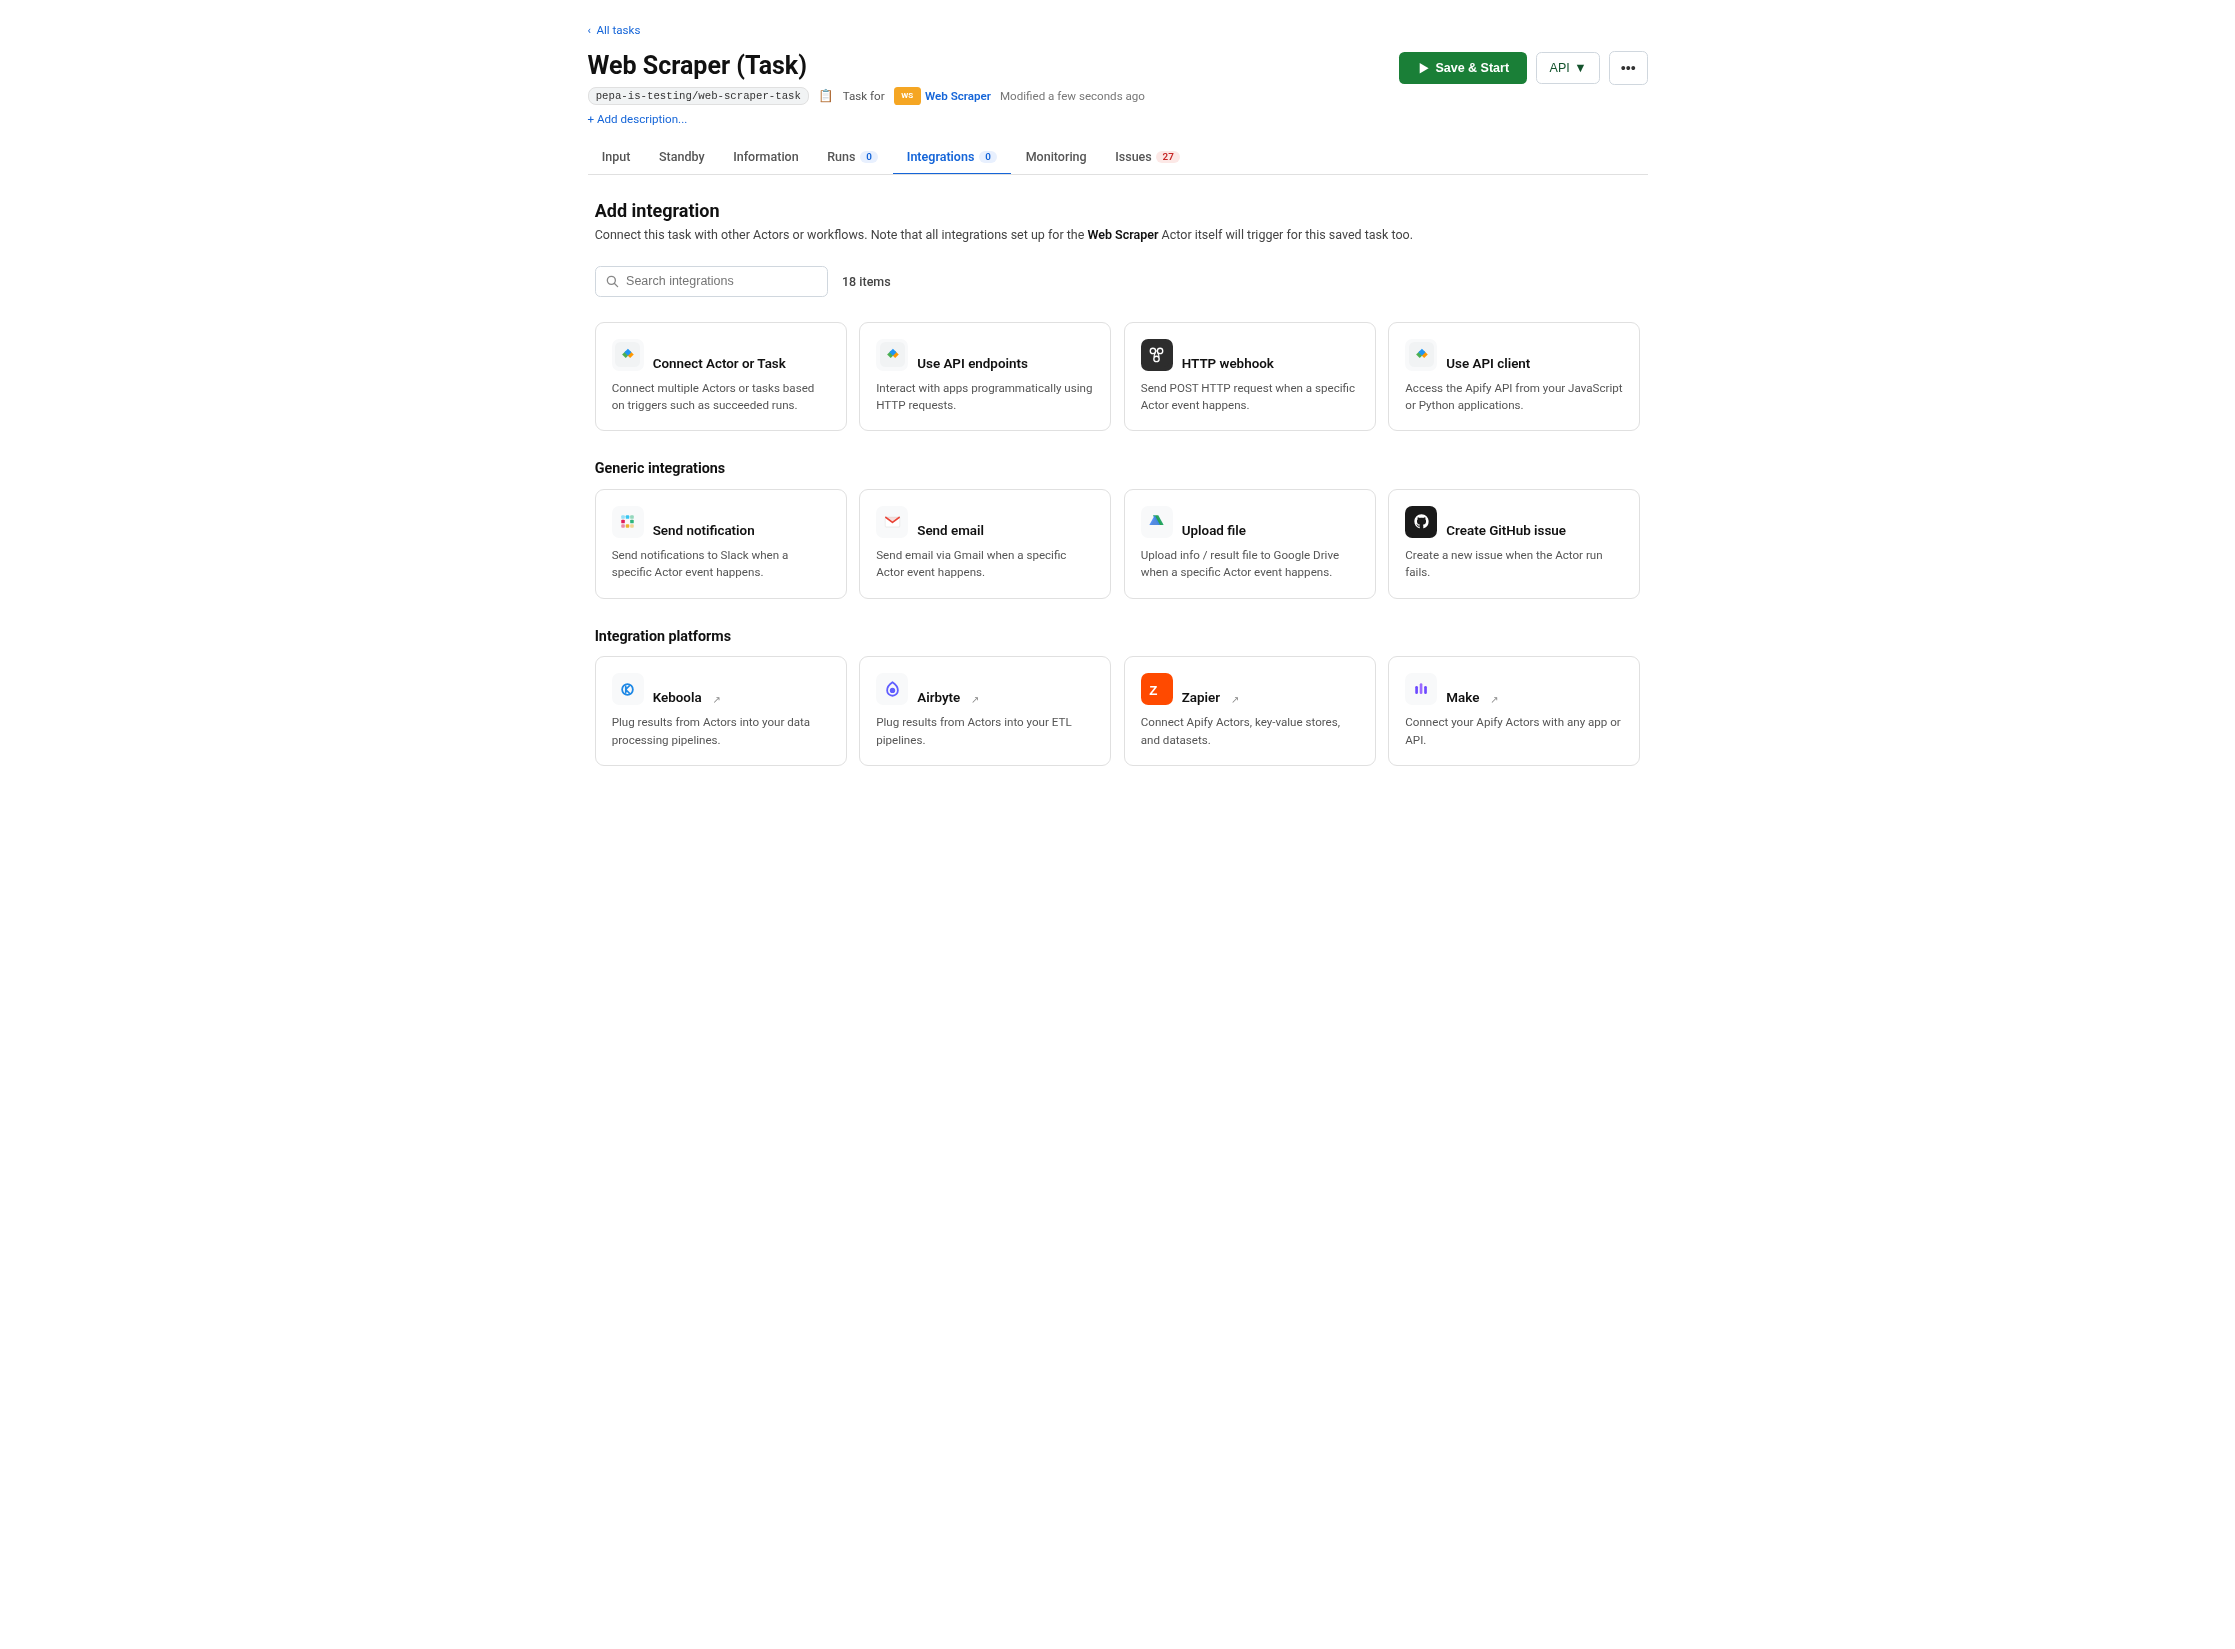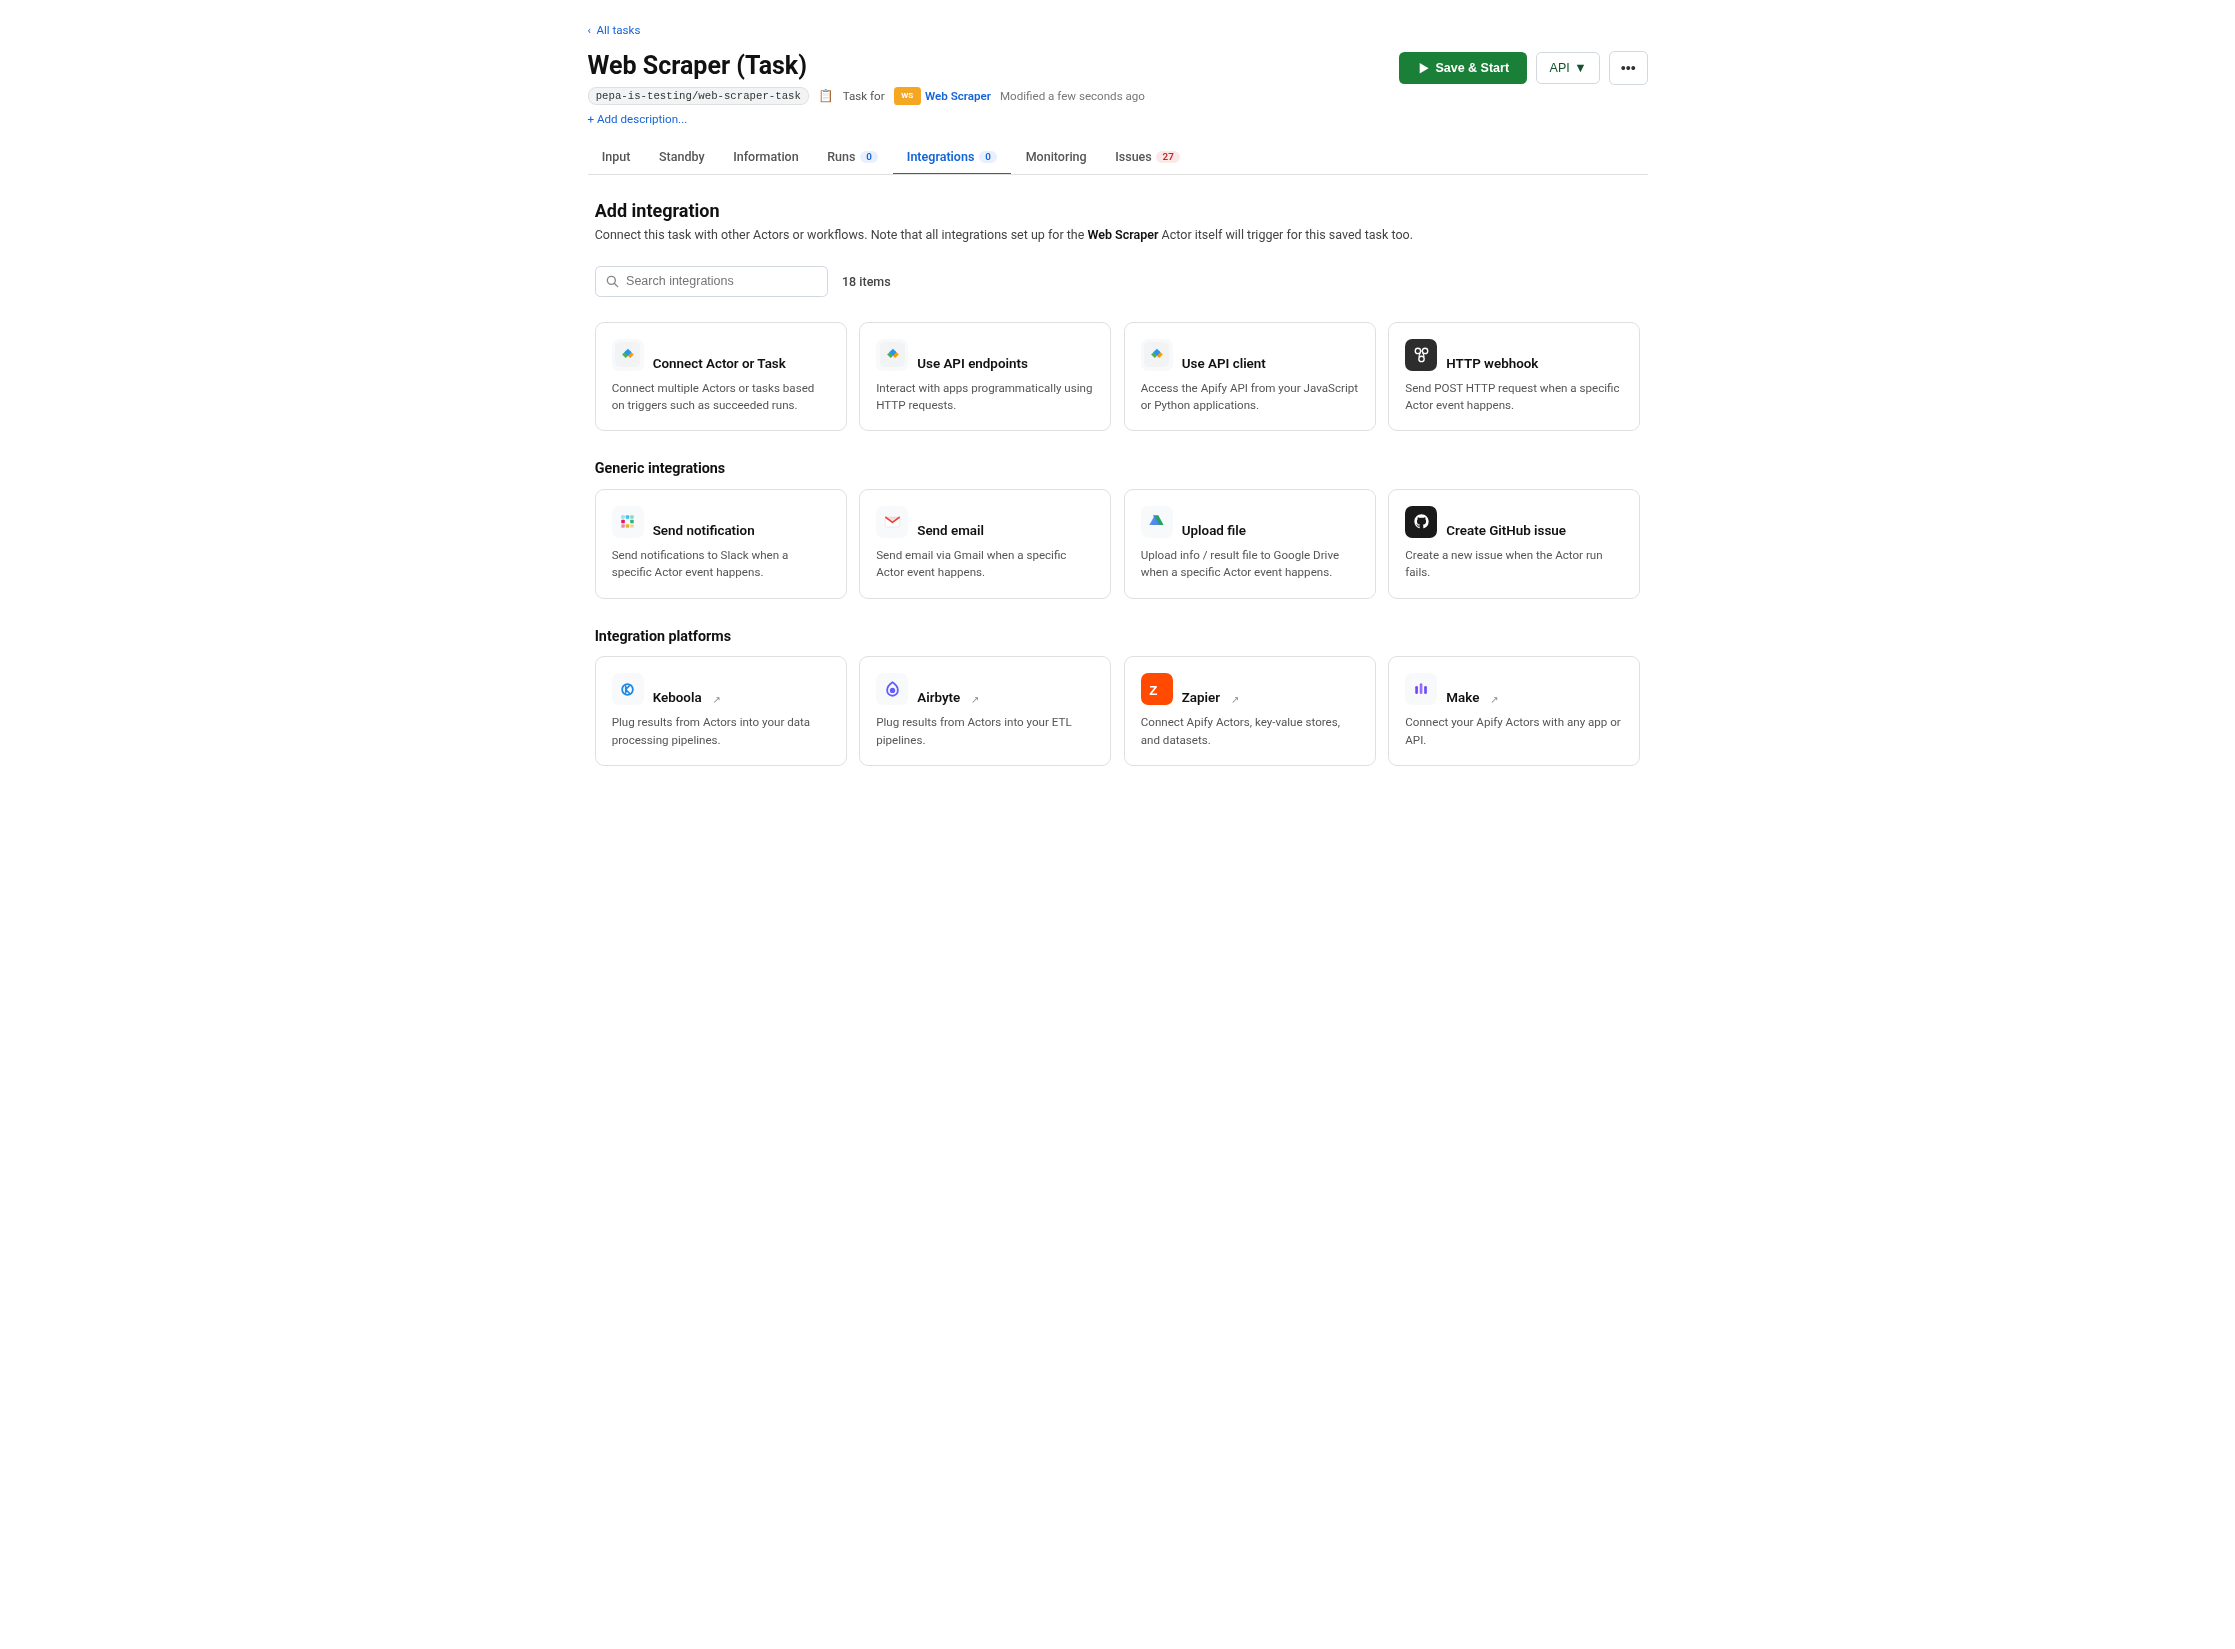--- a/index.html
+++ b/index.html
@@ -405,49 +405,49 @@
                 <path d="M10.5 11.5 L14.5 7.5 L18.5 11.5 L14.5 15.5 Z" fill="#2196F3"></path>
               </svg>
             </div>
             <span class="card-name">Use API endpoints</span>
           </div>
           <p class="card-desc">Interact with apps programmatically using HTTP requests.</p>
         </div>
 
         <div class="integration-card">
           <div class="card-header">
-            <div class="card-icon icon-apify-client">
-              <svg width="25" height="25" viewBox="0 0 28 28" fill="none">
-                <rect width="28" height="28" rx="6" fill="#f1f3f4"></rect>
-                <path d="M8 14 L12 10 L16 14 L12 18 Z" fill="#4CAF50"></path>
-                <path d="M13 14 L17 10 L21 14 L17 18 Z" fill="#FF9800"></path>
-                <path d="M10.5 11.5 L14.5 7.5 L18.5 11.5 L14.5 15.5 Z" fill="#2196F3"></path>
-              </svg>
-            </div>
-            <span class="card-name">Use API client</span>
-          </div>
-          <p class="card-desc">Access the Apify API from your JavaScript or Python applications.</p>
-        </div>
-
-        <div class="integration-card">
-          <div class="card-header">
             <div class="card-icon icon-webhook">
               <svg width="25" height="25" viewBox="0 0 28 28" fill="none">
                 <rect width="28" height="28" rx="6" fill="#2d2d2d"></rect>
                 <circle cx="10" cy="10" r="3" fill="none" stroke="#fff" stroke-width="1.5"></circle>
                 <circle cx="18" cy="10" r="3" fill="none" stroke="#fff" stroke-width="1.5"></circle>
                 <circle cx="14" cy="19" r="3" fill="none" stroke="#fff" stroke-width="1.5"></circle>
                 <line x1="12.5" y1="12" x2="11" y2="16.5" stroke="#fff" stroke-width="1.2"></line>
                 <line x1="15.5" y1="12" x2="17" y2="16.5" stroke="#fff" stroke-width="1.2"></line>
                 <line x1="13" y1="10" x2="15" y2="10" stroke="#fff" stroke-width="1.2"></line>
               </svg>
             </div>
             <span class="card-name">HTTP webhook</span>
           </div>
           <p class="card-desc">Send POST HTTP request when a specific Actor event happens.</p>
+        </div>
+
+        <div class="integration-card">
+          <div class="card-header">
+            <div class="card-icon icon-apify-client">
+              <svg width="25" height="25" viewBox="0 0 28 28" fill="none">
+                <rect width="28" height="28" rx="6" fill="#f1f3f4"></rect>
+                <path d="M8 14 L12 10 L16 14 L12 18 Z" fill="#4CAF50"></path>
+                <path d="M13 14 L17 10 L21 14 L17 18 Z" fill="#FF9800"></path>
+                <path d="M10.5 11.5 L14.5 7.5 L18.5 11.5 L14.5 15.5 Z" fill="#2196F3"></path>
+              </svg>
+            </div>
+            <span class="card-name">Use API client</span>
+          </div>
+          <p class="card-desc">Access the Apify API from your JavaScript or Python applications.</p>
         </div>
       </div>
     </div>
 
     <div>
       <div class="category-title">Generic integrations</div>
       <div class="integration-grid">
 
         <div class="integration-card">
           <div class="card-header">

